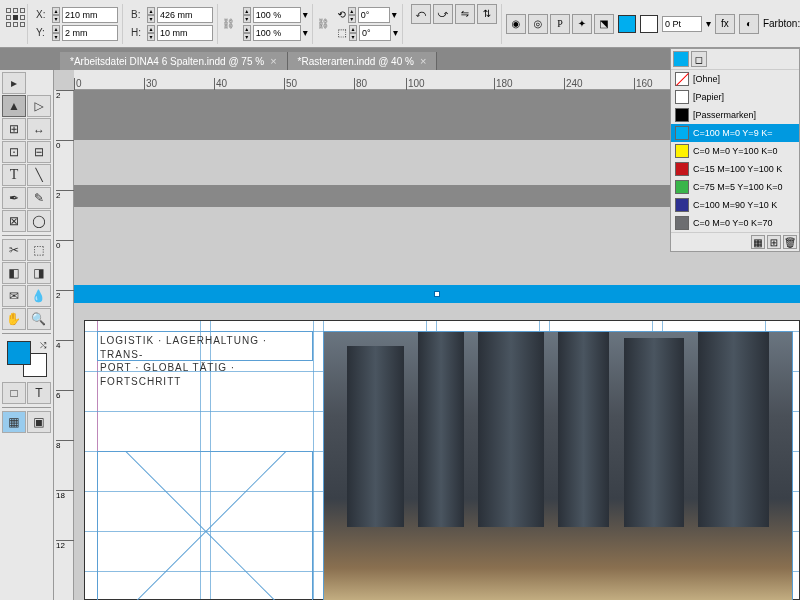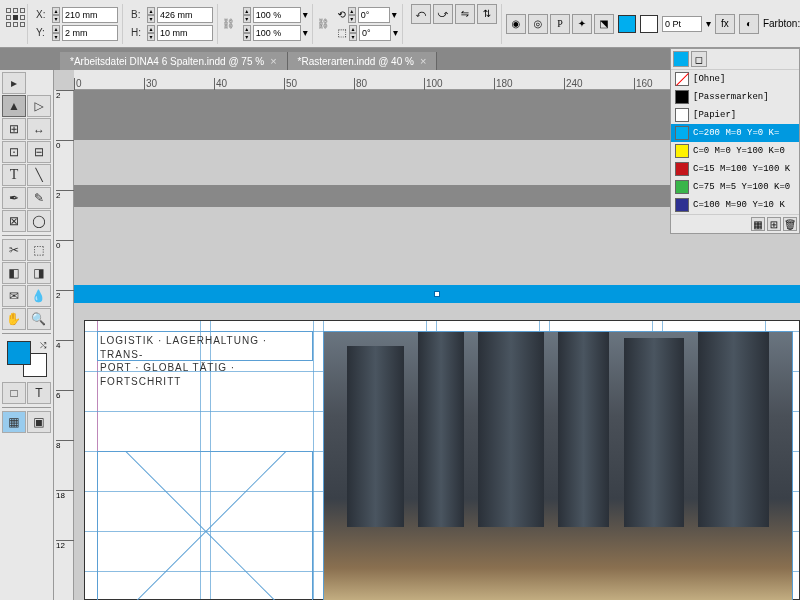--- a/index.html
+++ b/index.html
@@ -66,21 +66,21 @@
 .img-frame { position: absolute; border: 1px solid #5a9fd4; overflow: hidden; background: #3a4048; }
 .city-img { width: 100%; height: 100%; background: linear-gradient(180deg, #6a7580 0%, #4a5058 30%, #3a4048 60%, #8a7050 85%, #d4c090 100%); position: relative; }
 .building { position: absolute; background: linear-gradient(90deg, #2a3038, #4a5560, #2a3038); bottom: 30%; }
 
 
 .swatches { position: absolute; top: 48px; right: 0; width: 130px; background: #e8e8e8; border: 1px solid #999; z-index: 100; }
 .swatch-header { display: flex; padding: 2px; gap: 2px; border-bottom: 1px solid #ccc; }
 .swatch-row { display: flex; align-items: center; padding: 2px 4px; gap: 4px; cursor: pointer; }
 .swatch-row.selected { background: #0099e0; color: white; }
 .swatch-color { width: 14px; height: 14px; border: 1px solid #666; flex-shrink: 0; }
-.swatch-name { font-size: 9px; flex: 1; white-space: nowrap; overflow: hidden; font-family: Liberation Mono, monospace; }
+.swatch-name { font-size: 9px; flex: 1; white-space: nowrap; overflow: hidden; }
 .swatch-none { background: white; position: relative; }
 .swatch-none::after { content: ''; position: absolute; width: 140%; height: 1px; background: red; top: 50%; left: -20%; transform: rotate(-45deg); }
 .swatch-footer { display: flex; justify-content: flex-end; padding: 2px; gap: 2px; border-top: 1px solid #ccc; }
 </style>
 </head>
 <body>
 
 <div class="control-bar">
   <div class="ctrl-group" style="width:24px;display:grid;grid-template-columns:repeat(3,6px);grid-template-rows:repeat(3,6px);gap:1px;padding:4px">
     <div style="width:5px;height:5px;border:1px solid #666"></div>
@@ -269,21 +269,21 @@
       </div>
   </div>
 
   <div class="canvas-wrap">
     <div class="ruler-h" id="ruler-h">
         <div class="ruler-tick-h" style="left: 0px;">0</div>
         <div class="ruler-tick-h" style="left: 70px;">30</div>
         <div class="ruler-tick-h" style="left: 140px;">40</div>
         <div class="ruler-tick-h" style="left: 210px;">50</div>
         <div class="ruler-tick-h" style="left: 280px;">80</div>
-        <div class="ruler-tick-h" style="left: 350px;">100</div>
+        <div class="ruler-tick-h" style="left: 332px;">100</div>
         <div class="ruler-tick-h" style="left: 420px;">180</div>
         <div class="ruler-tick-h" style="left: 490px;">240</div>
         <div class="ruler-tick-h" style="left: 560px;">160</div>
         <div class="ruler-tick-h" style="left: 630px;">180</div>
         <div class="ruler-tick-h" style="left: 700px;">200</div>
       </div>
     <div class="ruler-v" id="ruler-v">
         <div class="ruler-tick-v" style="top: 0px;">2</div>
         <div class="ruler-tick-v" style="top: 50px;">0</div>
         <div class="ruler-tick-v" style="top: 100px;">2</div>
@@ -351,46 +351,50 @@
   <div class="swatch-header">
     <div class="icon-btn" style="width:16px;height:16px;background:#00aeef"></div>
     <div class="icon-btn" style="width:16px;height:16px">◻</div>
   </div>
   <div id="swatch-list">
       <div class="swatch-row">
         <div class="swatch-color swatch-none"></div>
         <div class="swatch-name">[Ohne]</div>
       </div>
       <div class="swatch-row">
+        <div class="swatch-color" style="background: rgb(255, 255, 255);"></div>
+        <div class="swatch-name">[Papier]</div>
+      </div>
+      <div class="swatch-row">
         <div class="swatch-color" style="background: rgb(0, 0, 0);"></div>
         <div class="swatch-name">[Passermarken]</div>
       </div>
-      <div class="swatch-row">
-        <div class="swatch-color" style="background: rgb(255, 255, 255);"></div>
-        <div class="swatch-name">[Papier]</div>
-      </div>
       <div class="swatch-row selected">
         <div class="swatch-color" style="background: rgb(0, 174, 239);"></div>
-        <div class="swatch-name">C=200 M=0 Y=0 K=</div>
+        <div class="swatch-name">C=100 M=0 Y=9 K=</div>
       </div>
       <div class="swatch-row">
         <div class="swatch-color" style="background: rgb(255, 242, 0);"></div>
         <div class="swatch-name">C=0 M=0 Y=100 K=0</div>
       </div>
       <div class="swatch-row">
         <div class="swatch-color" style="background: rgb(196, 22, 28);"></div>
         <div class="swatch-name">C=15 M=100 Y=100 K</div>
       </div>
       <div class="swatch-row">
         <div class="swatch-color" style="background: rgb(57, 181, 74);"></div>
         <div class="swatch-name">C=75 M=5 Y=100 K=0</div>
       </div>
       <div class="swatch-row">
         <div class="swatch-color" style="background: rgb(46, 49, 146);"></div>
         <div class="swatch-name">C=100 M=90 Y=10 K</div>
+      </div>
+      <div class="swatch-row">
+        <div class="swatch-color" style="background: rgb(109, 110, 113);"></div>
+        <div class="swatch-name">C=0 M=0 Y=0 K=70</div>
       </div>
     </div>
   <div class="swatch-footer">
     <div class="icon-btn" style="width:14px;height:14px">▦</div>
     <div class="icon-btn" style="width:14px;height:14px">⊞</div>
     <div class="icon-btn" style="width:14px;height:14px">🗑</div>
   </div>
 </div>
 
 </body></html>

